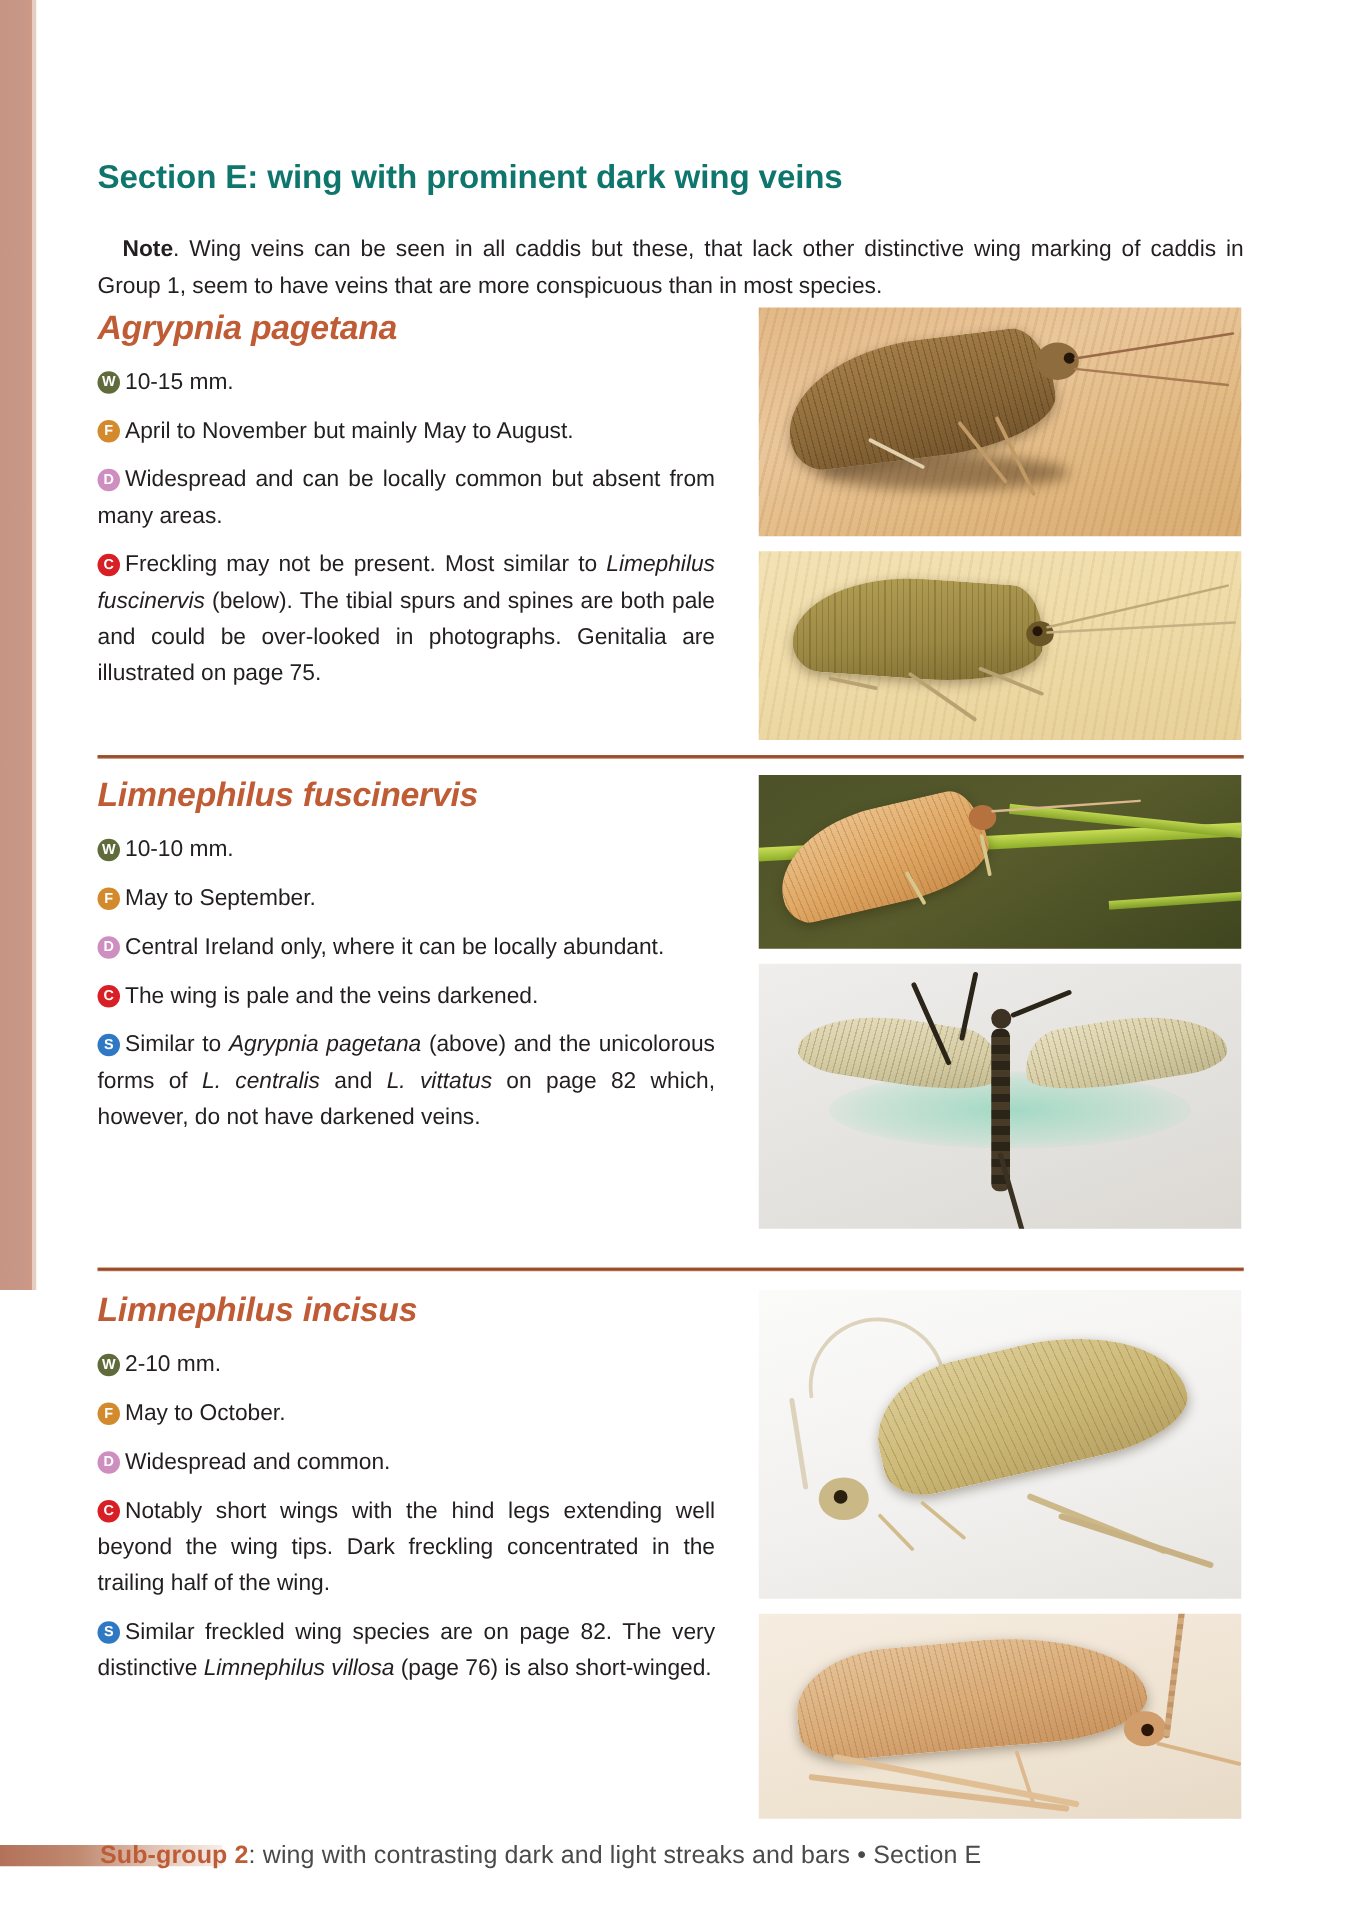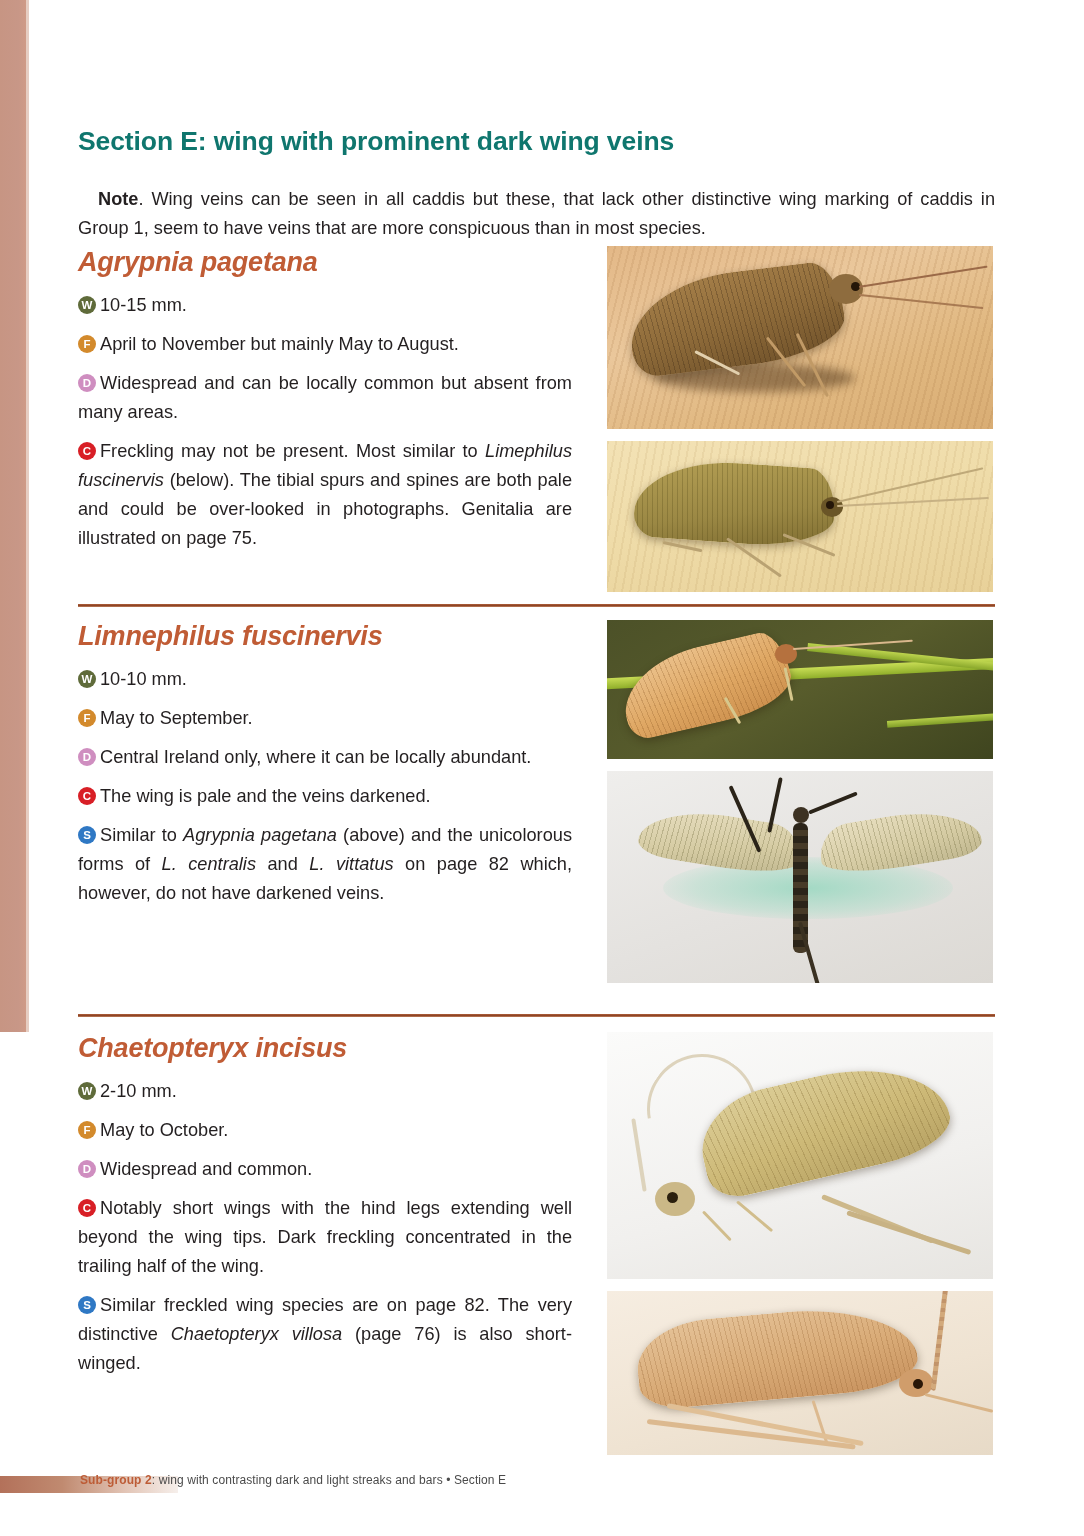--- a/index.html
+++ b/index.html
@@ -231,21 +231,21 @@
   
   .footer-swatch {
     position: absolute;
     left: 0; top: 1476px;
     width: 178px; height: 17px;
     background: linear-gradient(to right, #b3715a 0%, #c08a70 35%, #e2c4b5 70%, #f6efeb 100%);
   }
   .footer-text {
     position: absolute;
     left: 80px; top: 1473px;
-    font-size: 12px;
+    font-size: 20px;
     color: #4a4a4a;
     letter-spacing: 0.1px;
   }
   .footer-text b {
     color: #bd5c36;
     font-weight: 700;
   }
 </style>
 </head>
 <body>
@@ -339,31 +339,31 @@
         <div style="position:absolute; left:200px; top:30px; width:52px; height:4px; border-radius:4px; background:#2b2419; transform:rotate(-22deg);"></div>
         <div style="position:absolute; left:200px; top:150px; width:4px; height:66px; border-radius:4px; background:#3a3122; transform:rotate(-16deg);"></div>
       </div>
     </div>
   </div>
 
   <div class="rule rule2"></div>
 
   <div class="species sp3">
     <div class="sp-text">
-      <h2 class="sp-title">Chaetopteryx incisus</h2>
+      <h2 class="sp-title">Limnephilus incisus</h2>
 
       <p class="fact"><span class="badge badge-W">W</span><span>2-10 mm.</span></p>
 
       <p class="fact"><span class="badge badge-F">F</span><span>May to October.</span></p>
 
       <p class="fact"><span class="badge badge-D">D</span><span>Widespread and common.</span></p>
 
       <p class="fact"><span class="badge badge-C">C</span><span>Notably short wings with the hind legs extending well beyond the wing tips. Dark freckling concentrated in the trailing half of the wing.</span></p>
 
-      <p class="fact"><span class="badge badge-S">S</span><span>Similar freckled wing species are on page 82. The very distinctive </span><i>Chaetopteryx villosa</i><span> (page 76) is also short-winged.</span></p>
+      <p class="fact"><span class="badge badge-S">S</span><span>Similar freckled wing species are on page 82. The very distinctive </span><i>Limnephilus villosa</i><span> (page 76) is also short-winged.</span></p>
     </div>
 
     <div class="photos">
       <div class="photo white-bg" style="height:247px">
         <div style="position:absolute; left:40px; top:22px; width:110px; height:110px; border:3px solid #ddd3bc; border-radius:50%; border-right-color:transparent; border-bottom-color:transparent; transform:rotate(35deg);"></div>
         <div style="position:absolute; left:30px; top:86px; width:4px; height:74px; background:#ddd3bc; border-radius:4px; transform:rotate(-9deg);"></div>
         <div class="wing" style="left:92px; top:44px; width:250px; height:100px; border-radius:34% 54% 34% 16% / 62% 74% 36% 30%; transform:rotate(-13deg); background:repeating-linear-gradient(78deg, rgba(120,95,40,.26) 0 1px, rgba(255,255,255,0) 1px 6px), linear-gradient(170deg,#ddcf9a 0%,#cdb977 55%,#b5a062 100%);"></div>
         <div class="head" style="left:48px; top:150px; width:40px; height:34px; background:#cbb887;"></div>
         <div class="eye" style="left:60px; top:160px; width:11px; height:11px; background:#2b1f0d;"></div>
         <div class="leg" style="left:96px; top:178px; width:40px; transform:rotate(46deg); background:#d1bd8c;"></div>

